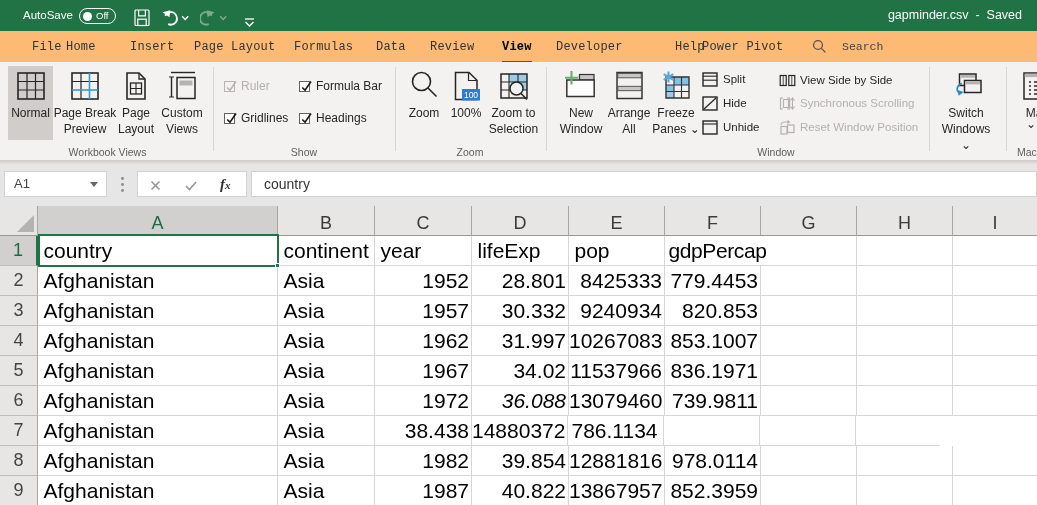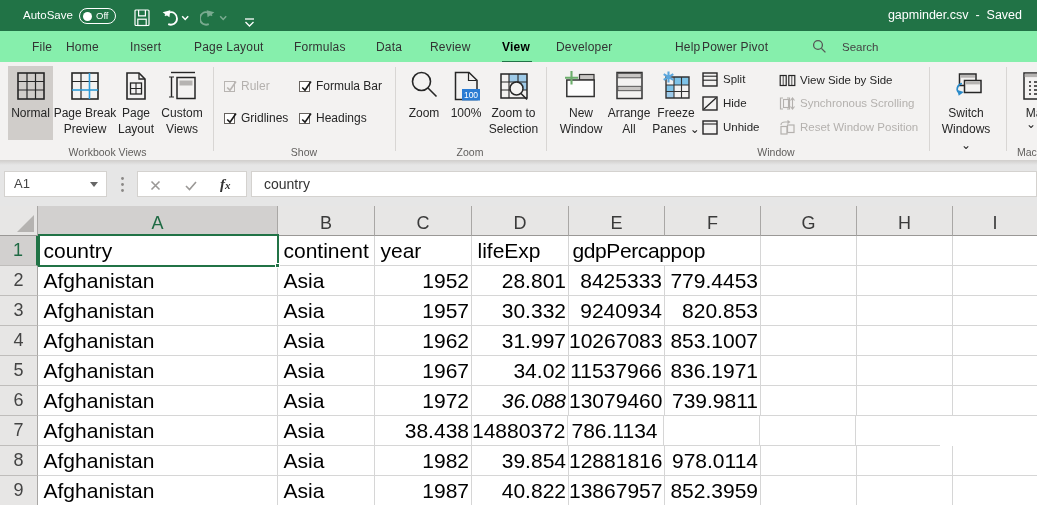--- a/index.html
+++ b/index.html
@@ -10,21 +10,21 @@
 
 .titlebar { position:absolute; left:0; top:0; width:1037px; height:31px; background:#217346; color:#fff; }
 .autosave { position:absolute; left:23px; top:0; height:31px; line-height:31px; font-size:11.5px; }
 .toggle { position:absolute; left:79px; top:8px; width:37px; height:16px; border:1px solid #fff; border-radius:8px;text-align:center; }
 .toggle .knob { position:absolute; left:3px; top:2.5px; width:9px; height:9px; background:#fff; border-radius:50%; }
 .toggle .lbl { position:absolute; left:16px; top:0px; font-size:9.5px; line-height:14px; color:#fff; }
 .qat { position:absolute; top:0; height:31px; }
 .title-text { position:absolute; right:15px; top:0; height:31px; line-height:31px; font-size:12.5px; color:#fff; }
 
 
-.menubar { position:absolute; left:0; top:31px; width:1037px; height:31px; background:#86efac; }
+.menubar { position:absolute; left:0; top:31px; width:1037px; height:31px; background:#fdba74;font-family:Liberation Mono, monospace; }
 .menu-item { position:absolute; top:0; height:31px; line-height:32px; font-size:12px; color:#333; letter-spacing:0.2px; }
 .menu-item.active { color:#000; font-weight:bold; }
 .menu-underline { position:absolute; left:502px; top:29.5px; width:30px; height:2.5px; background:#217346; }
 .search-box { position:absolute; left:842px; top:0; height:31px; line-height:32px; font-size:11.5px; color:#444; }
 
 
 .ribbon { position:absolute; left:0; top:62px; width:1037px; height:99px; background:#f3f2f1; border-bottom:1px solid #d2d0ce; }
 .rsep { position:absolute; top:5px; height:84px; width:1px; background:#d8d6d4; }
 .grouplabel { position:absolute; top:84px; height:14px; font-size:10.5px; color:#605e5c; text-align:center; }
 .bigbtn { position:absolute; top:4px; text-align:center; font-size:12px; color:#262626; }
@@ -388,22 +388,22 @@
       <div class="ch" style="width:96px;">G</div>
       <div class="ch" style="width:96px;">H</div>
       <div class="ch" style="width:84px; border-right:none;">I</div>
     </div>
     <div class="gridrow">
       <div class="rh sel">1</div>
       <div class="cell l" style="width:240px; border-right-color:#fff; border-bottom-color:#fff;">country</div>
       <div class="cell l" style="width:97px;">continent</div>
       <div class="cell l" style="width:97px;">year</div>
       <div class="cell l" style="width:97px;">lifeExp</div>
+      <div class="cell l" style="width:96px;">pop</div>
       <div class="cell l" style="width:96px; border-right:none; overflow:visible; position:relative; z-index:2; padding-left:3.5px; letter-spacing:-0.4px;">gdpPercap</div>
-      <div class="cell l" style="width:96px;">pop</div>
       <div class="cell" style="width:96px;"></div>
       <div class="cell" style="width:96px;"></div>
       <div class="cell" style="width:84px; border-right:none;"></div>
     </div>
     <div class="gridrow">
       <div class="rh">2</div>
       <div class="cell l" style="width:240px;">Afghanistan</div>
       <div class="cell l" style="width:97px;">Asia</div>
       <div class="cell r" style="width:97px;">1952</div>
       <div class="cell r" style="width:97px;">28.801</div>

